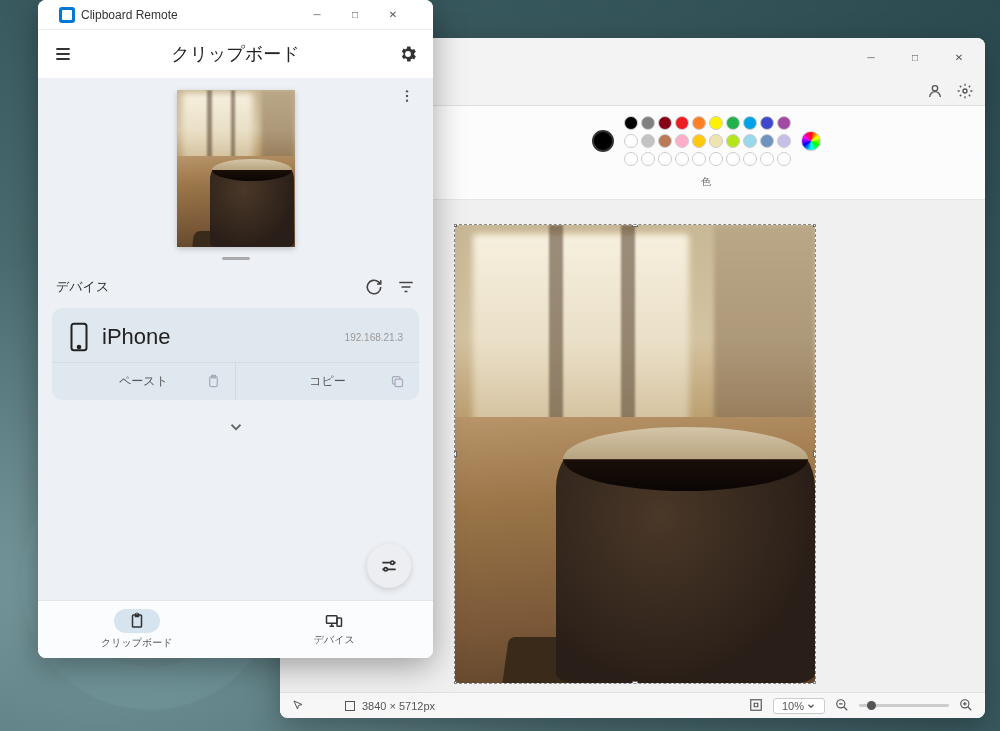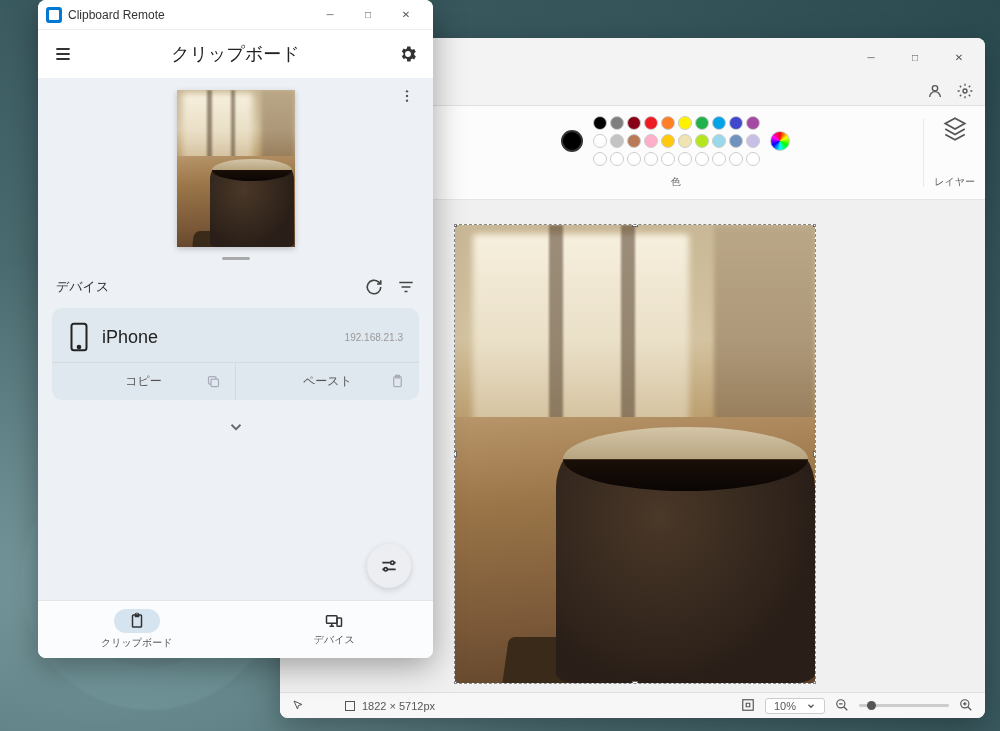--- a/index.html
+++ b/index.html
@@ -30,45 +30,45 @@
 .paint-canvas-area{flex:1;background:#f0f0f0;position:relative;overflow:hidden}
 .canvas-img{position:absolute;left:174px;top:24px;width:362px;height:460px;background:#fff;border:1px dashed #888;overflow:hidden}
 .handle{position:absolute;width:6px;height:6px;background:#fff;border:1px solid #666}
 .h-tl{left:-4px;top:-4px}.h-tr{right:-4px;top:-4px}.h-bl{left:-4px;bottom:-4px}.h-br{right:-4px;bottom:-4px}
 .h-tc{left:50%;top:-4px;margin-left:-3px}.h-bc{left:50%;bottom:-4px;margin-left:-3px}
 .h-lc{left:-4px;top:50%;margin-top:-3px}.h-rc{right:-4px;top:50%;margin-top:-3px}
 .paint-status{height:26px;background:#f7f7f7;border-top:1px solid #e0e0e0;display:flex;align-items:center;padding:0 12px;font-size:11px;color:#555;gap:40px}
 .paint-status .right{margin-left:auto;display:flex;align-items:center;gap:10px}
 .zoom-slider{width:90px;height:3px;background:#ccc;border-radius:2px;position:relative}
 .zoom-knob{position:absolute;left:8px;top:-3px;width:9px;height:9px;background:#555;border-radius:50%}
-.zoom-box{border:1px solid #ccc;padding:1px 8px;border-radius:3px;display:flex;align-items:center;gap:10px;background:#fff}
+.zoom-box{border:1px solid #ccc;padding:1px 8px;border-radius:3px;display:flex;align-items:center;gap:2px;background:#fff}
 
 
 .cr{position:absolute;left:38px;top:0;width:395px;height:658px;background:#fff;border-radius:8px;box-shadow:0 8px 32px rgba(0,0,0,.35);display:flex;flex-direction:column;overflow:hidden}
-.cr-titlebar{height:30px;display:flex;align-items:center;padding:0 8px;background:#fff;border-bottom:1px solid #eee}
+.cr-titlebar{height:30px;display:flex;align-items:center;padding:0 21px;background:#fff;border-bottom:1px solid #eee}
 .cr-titlebar .app-ico{width:16px;height:16px;background:#0078d4;border-radius:3px;margin-right:6px;position:relative}
 .cr-titlebar .app-ico::before{content:"";position:absolute;inset:3px;background:#fff;border-radius:1px}
 .cr-titlebar .title{font-size:12px;color:#333}
 .cr-titlebar .win-btns{margin-left:auto}
 .cr-titlebar .win-btn{width:38px;height:28px}
 .cr-header{height:48px;display:flex;align-items:center;padding:0 14px;background:#fff}
 .cr-header h1{flex:1;text-align:center;font-size:18px;font-weight:500;color:#222}
 .hamburger,.gear{width:22px;height:22px;color:#333;cursor:pointer;display:flex;align-items:center;justify-content:center}
 .cr-body{flex:1;background:#edf1f6;display:flex;flex-direction:column;overflow:hidden}
 .preview-zone{background:#edf1f6;padding:12px 0 6px;display:flex;flex-direction:column;align-items:center;position:relative}
 .preview-zone .more{position:absolute;right:18px;top:10px;color:#555;cursor:pointer}
 .thumb{width:118px;height:157px;background:#fff;box-shadow:0 2px 6px rgba(0,0,0,.2);overflow:hidden}
 .drag-bar{width:28px;height:3px;background:#aaa;border-radius:2px;margin:10px auto 4px}
 .dev-head{display:flex;align-items:center;padding:8px 18px;font-size:13px;color:#333}
 .dev-head .sp{flex:1}
 .dev-head .ico{width:18px;height:18px;color:#444;cursor:pointer;margin-left:14px}
 .device-card{margin:4px 14px;background:#e0e8ef;border-radius:10px;padding:10px 0 0}
 .device-top{display:flex;align-items:center;padding:4px 16px 10px}
 .device-top .ph-ico{width:22px;height:30px;margin-right:12px}
-.device-top .name{font-size:18px;font-weight:400;color:#222;flex:1}
+.device-top .name{font-size:22px;font-weight:400;color:#222;flex:1}
 .device-top .ip{font-size:10px;color:#999}
 .device-actions{display:flex;border-top:1px solid rgba(0,0,0,.05)}
 .dact{flex:1;padding:10px;text-align:center;font-size:12px;color:#555;cursor:pointer;display:flex;align-items:center;justify-content:center;gap:8px;position:relative}
 .dact:first-child{border-right:1px solid rgba(0,0,0,.06)}
 .dact .di{position:absolute;right:14px;color:#aab;width:15px;height:15px}
 .chev-down{text-align:center;padding:14px;color:#666;cursor:pointer}
 .fab{position:absolute;right:22px;bottom:70px;width:44px;height:44px;background:#eceef2;border-radius:50%;box-shadow:0 2px 6px rgba(0,0,0,.15);display:flex;align-items:center;justify-content:center;color:#333;cursor:pointer}
 .cr-bottom{height:58px;background:#fbfcfd;border-top:1px solid #e5e5e5;display:flex}
 .nav-item{flex:1;display:flex;flex-direction:column;align-items:center;justify-content:center;gap:3px;cursor:pointer;font-size:10px;color:#555}
 .nav-item.active .nav-ico-wrap{background:#d6e4f0;border-radius:14px;padding:3px 14px}
@@ -193,26 +193,20 @@
               <div class="swatch" style="background: rgb(255, 255, 255);"></div>
               <div class="swatch" style="background: rgb(255, 255, 255);"></div>
               <div class="swatch" style="background: rgb(255, 255, 255);"></div>
               <div class="swatch" style="background: rgb(255, 255, 255);"></div>
             </div>
           </div>
         <div class="color-wheel"></div>
       </div>
       <span class="ribbon-label">色</span>
     </div>
-    <div class="ribbon-group">
-      <svg class="ribbon-ico" width="26" height="26" viewBox="0 0 24 24" fill="none" stroke="currentColor" stroke-width="1.6">
-          <path d="M12 2l9 5-9 5-9-5 9-5zM3 12l9 5 9-5M3 17l9 5 9-5"></path>
-        </svg>
-      <span class="ribbon-label">レイヤー</span>
-    </div>
   </div>
   <div class="paint-canvas-area">
     <div class="canvas-img">
       <div class="photo">
         <div class="window"></div>
           <div class="bar1"></div>
           <div class="bar2"></div>
           <div class="side"></div>
         <div class="table"></div>
           <div class="coaster"></div>
@@ -231,21 +225,21 @@
 
   </div>
   <div class="paint-status">
     <span><svg width="12" height="12" viewBox="0 0 24 24" fill="none" stroke="currentColor" stroke-width="2">
           <path d="M4 4l7 16 2-7 7-2z"></path>
         </svg></span>
     <span style="display:flex;align-items:center;gap:6px">
       <svg width="12" height="12" viewBox="0 0 24 24" fill="none" stroke="currentColor" stroke-width="2">
           <rect x="3" y="3" width="18" height="18"></rect>
         </svg>
-      <span>1822 × 5712px</span>
+      <span>3840 × 5712px</span>
     </span>
     <div class="right">
       <span><svg width="14" height="14" viewBox="0 0 24 24" fill="none" stroke="currentColor" stroke-width="2">
             <rect x="3" y="3" width="18" height="18"></rect>
             <path d="M9 9h6v6H9z"></path>
           </svg></span>
       <div class="zoom-box">
         <span>10%</span>
         <svg width="10" height="10" viewBox="0 0 24 24" fill="none" stroke="currentColor" stroke-width="3">
             <path d="M6 9l6 6 6-6"></path>
@@ -326,33 +320,33 @@
       <div class="device-top">
         <svg class="ph-ico" viewBox="0 0 24 36" fill="none" stroke="#222" stroke-width="2.4">
             <rect x="3" y="2" width="18" height="32" rx="3"></rect>
             <circle cx="12" cy="30" r="1.6" fill="#222"></circle>
           </svg>
         <span class="name">iPhone</span>
         <span class="ip">192.168.21.3</span>
       </div>
       <div class="device-actions">
         <div class="dact">
+          <span>ペースト</span>
+          <svg class="di" viewBox="0 0 24 24" fill="none" stroke="currentColor" stroke-width="2">
+              <rect x="6" y="4" width="12" height="16" rx="2"></rect>
+              <path d="M9 2h6v4H9z"></path>
+            </svg>
+        </div>
+        <div class="dact">
           <span>コピー</span>
           <svg class="di" viewBox="0 0 24 24" fill="none" stroke="currentColor" stroke-width="2">
               <rect x="8" y="8" width="12" height="12" rx="2"></rect>
               <path d="M16 8V6a2 2 0 0 0-2-2H6a2 2 0 0 0-2 2v8a2 2 0 0 0 2 2h2"></path>
             </svg>
         </div>
-        <div class="dact">
-          <span>ペースト</span>
-          <svg class="di" viewBox="0 0 24 24" fill="none" stroke="currentColor" stroke-width="2">
-              <rect x="6" y="4" width="12" height="16" rx="2"></rect>
-              <path d="M9 2h6v4H9z"></path>
-            </svg>
-        </div>
       </div>
     </div>
     <div class="chev-down">
       <svg width="18" height="18" viewBox="0 0 24 24" fill="none" stroke="currentColor" stroke-width="2.4">
           <path d="M6 9l6 6 6-6"></path>
         </svg>
     </div>
     <div class="fab">
       <svg width="20" height="20" viewBox="0 0 24 24" fill="none" stroke="currentColor" stroke-width="2">
           <path d="M4 8h10M18 8h2M4 16h2M10 16h10"></path>

